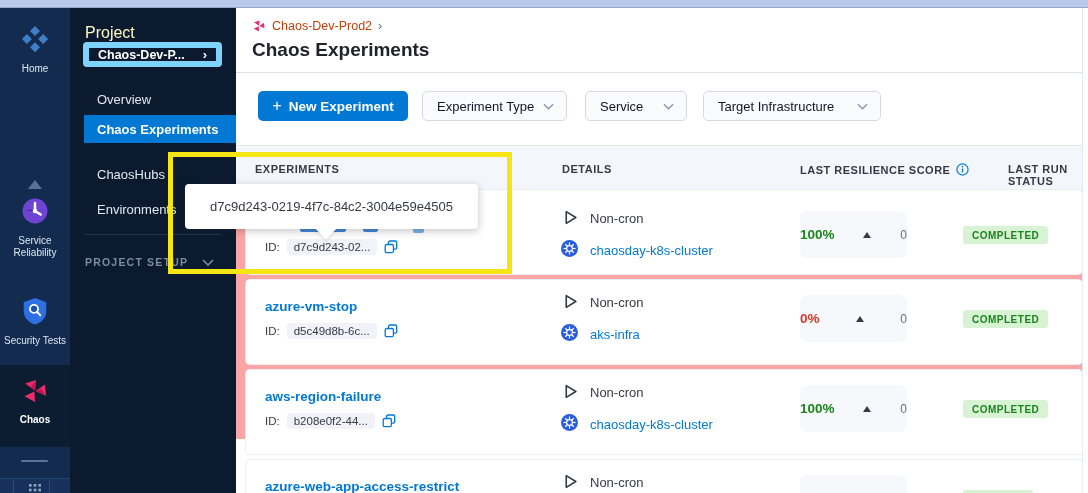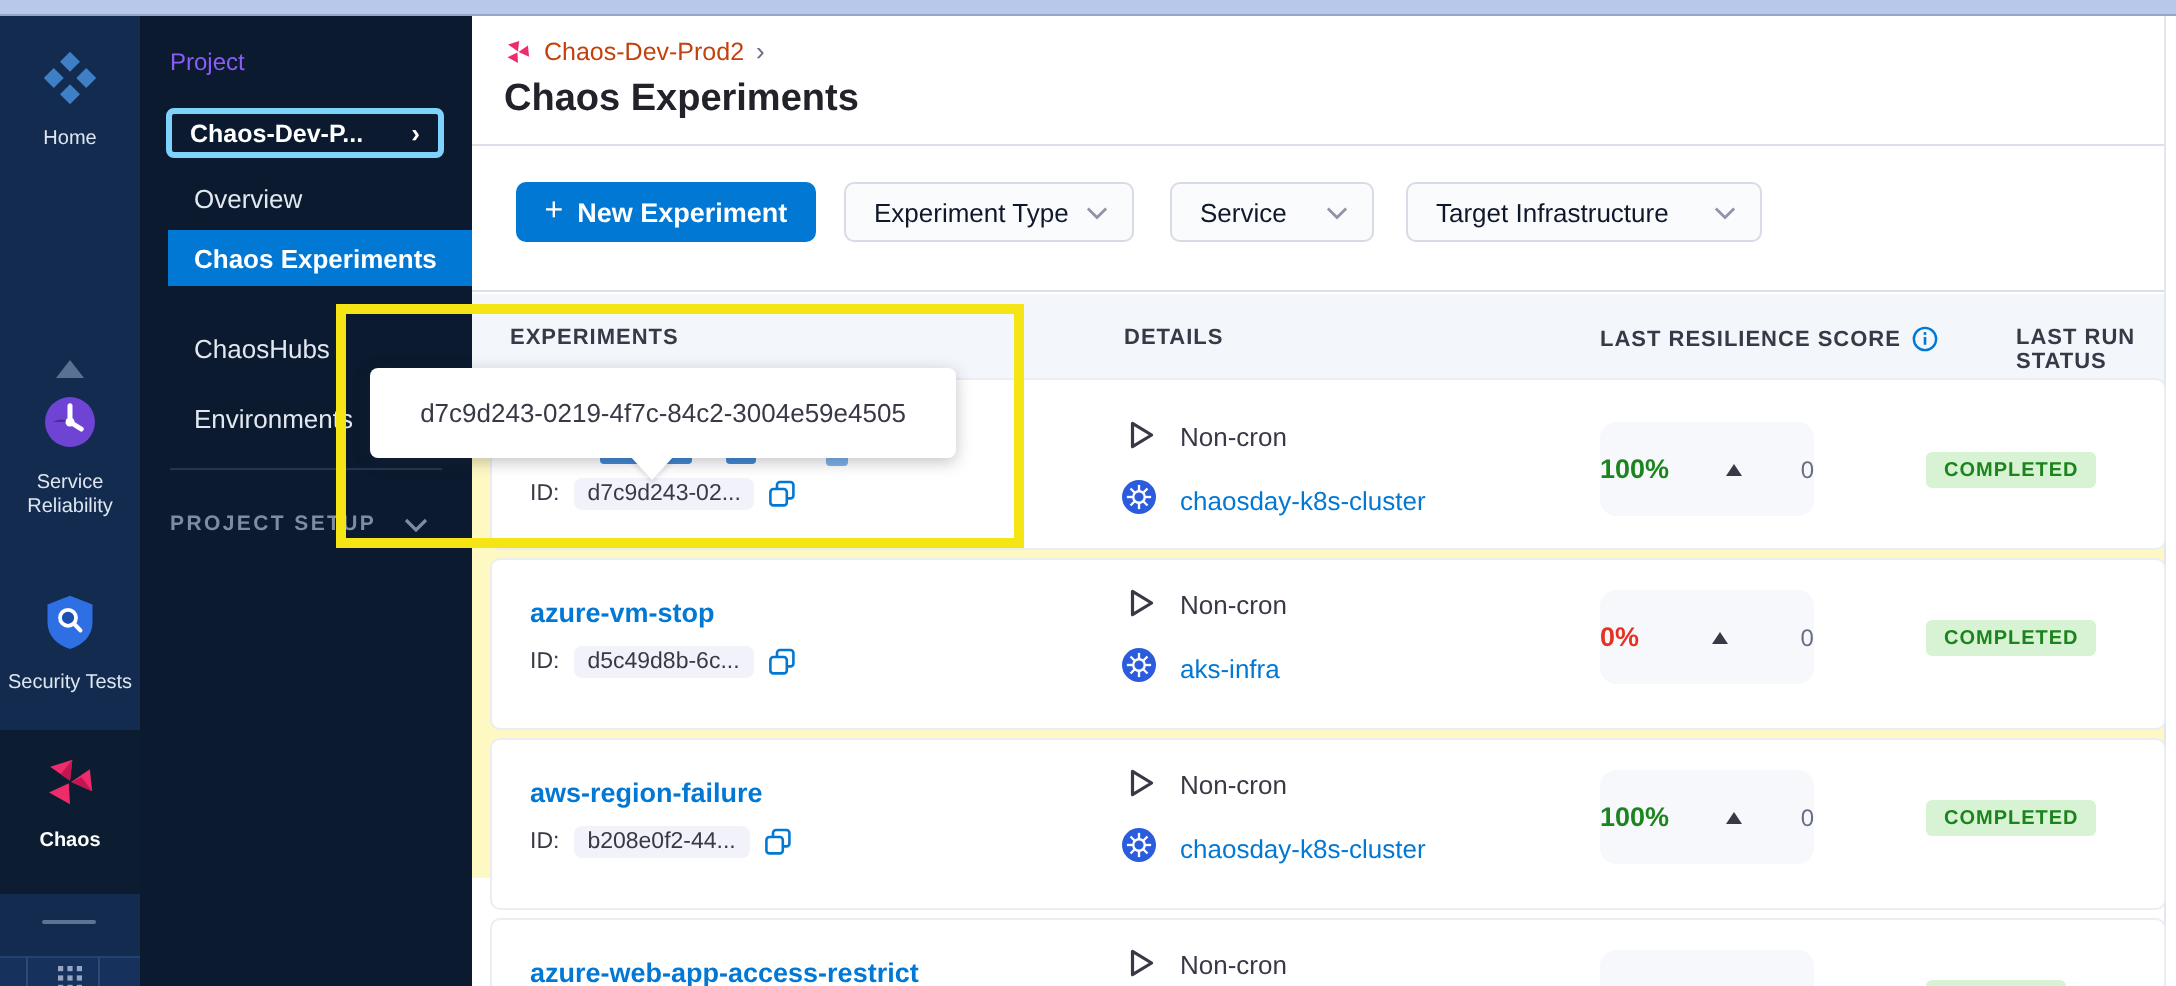--- a/index.html
+++ b/index.html
@@ -17,22 +17,22 @@
   .chaos-cell { position:absolute; left:0; top:357px; width:70px; height:82px; background:#0c1c31; }
   .chaos-cell .mod-item { top:12px; }
   .modnav-footer { position:absolute; left:0; top:439px; width:70px; height:46px; }
   .collapse-line { position:absolute; left:21px; top:13px; width:27px; height:2px; background:#5e7497; border-radius:2px; }
   .bottom-strip { position:absolute; left:0; top:31px; width:70px; height:15px; background:#16325c; border-top:1px solid #24436f; }
   .bottom-strip .cell-line { position:absolute; top:0; bottom:-10px; width:1px; background:#2a4a78; }
   .grid-ic { position:absolute; left:29px; top:3px; }
 
   
   .projnav { position:absolute; left:70px; top:8px; width:166px; height:485px; background:#0b1a2e; }
-  .proj-label { position:absolute; left:15px; top:16px; font-size:12px; color:#8b5cf6; }
-  .proj-select { position:absolute; left:13px; top:34px; width:139px; height:25px; border:3px solid #7dd3fc; border-radius:4px; display:flex; align-items:center; padding:0 9px; cursor:pointer;margin-top:12px; }
+  .proj-label { position:absolute; left:15px; top:16px; font-size:16px; color:#fef9c3; }
+  .proj-select { position:absolute; left:13px; top:34px; width:139px; height:25px; border:6px solid #7dd3fc; border-radius:4px; display:flex; align-items:center; padding:0 9px; cursor:pointer; }
   .proj-select .nm { color:#fff; font-size:12.5px; font-weight:bold; flex:1; white-space:nowrap; overflow:hidden; }
   .proj-select .arr { color:#fff; font-size:13px; font-weight:bold; }
   .pn-item { position:absolute; left:27px; color:#e2e8f0; font-size:13px; cursor:pointer; }
   .pn-active { position:absolute; left:14px; top:107px; width:152px; height:28px; background:#0278d5; display:flex; align-items:center; padding-left:13px; cursor:pointer; }
   .pn-active span { color:#fff; font-size:13px; font-weight:bold; }
   .pn-divider { position:absolute; left:15px; top:226px; width:136px; height:1px; background:#26354d; }
   .proj-setup { position:absolute; left:15px; top:248px; display:flex; align-items:center; gap:14px; cursor:pointer; }
   .proj-setup span { color:#7e8ba2; font-size:10.5px; font-weight:bold; letter-spacing:1.2px; }
 
   
@@ -45,21 +45,21 @@
   .page-title { position:absolute; left:16px; top:31px; font-size:19px; font-weight:bold; color:#22222a; }
 
   .toolbar { position:absolute; left:0; top:66px; width:846px; height:72px; border-bottom:1px solid #dcdee8; }
   .btn-new { position:absolute; left:22px; top:17px; width:150px; height:30px; background:#0278d5; border:none; border-radius:5px; color:#fff; font-family:inherit; font-size:13.5px; font-weight:bold; display:flex; align-items:center; justify-content:center; gap:7px; cursor:pointer; }
   .btn-new .plus { font-size:16px; font-weight:normal; margin-top:-1px; }
   .filter { position:absolute; top:17px; height:30px; background:#fafbfd; border:1px solid #d9dae6; border-radius:5px; display:flex; align-items:center; justify-content:space-between; padding:0 12px 0 14px; cursor:pointer; }
   .filter span { font-size:13px; color:#0f172a; font-weight:400; }
   .f1 { left:186px; width:145px; } .f2 { left:349px; width:102px; } .f3 { left:467px; width:178px; }
 
   
-  .table { position:absolute; left:0; top:139px; width:846px; height:292px; background:#fef9c3;text-decoration:underline; }
+  .table { position:absolute; left:0; top:139px; width:846px; height:292px; background:#fca5a5;text-decoration:underline; }
   .thead { position:absolute; left:0; top:0; width:846px; height:43px; background:#f3f7fc; }
   .th { position:absolute; top:16px; font-size:11px; font-weight:bold; color:#383946; letter-spacing:.5px; }
   .th-exp { left:19px; } .th-det { left:326px; } .th-score { left:564px; display:flex; align-items:center; gap:6px; } .th-status { left:724px;padding-left:48px; }
 
   .card { position:absolute; left:10px; width:836px; height:84px; background:#fff; border-radius:4px; box-shadow:0 0 0 1px #ebedf3; }
   .c1 { top:43px; --pt:6px; } .c2 { top:133px; } .c3 { top:223px; } .c4 { top:313px; }
   .exp-name { position:absolute; left:19px; top:calc(19px + var(--pt,0px)); font-size:13.5px; font-weight:600; color:#0278d5; cursor:pointer; }
   .id-row { position:absolute; left:19px; top:calc(43px + var(--pt,0px)); display:flex; align-items:center; gap:7px; }
   .id-row .id-lbl { font-size:11.5px; color:#383946; }
   .id-pill { background:#f2f2fa; border-radius:4px; padding:2px 7px; font-size:11.5px; color:#383946; }

